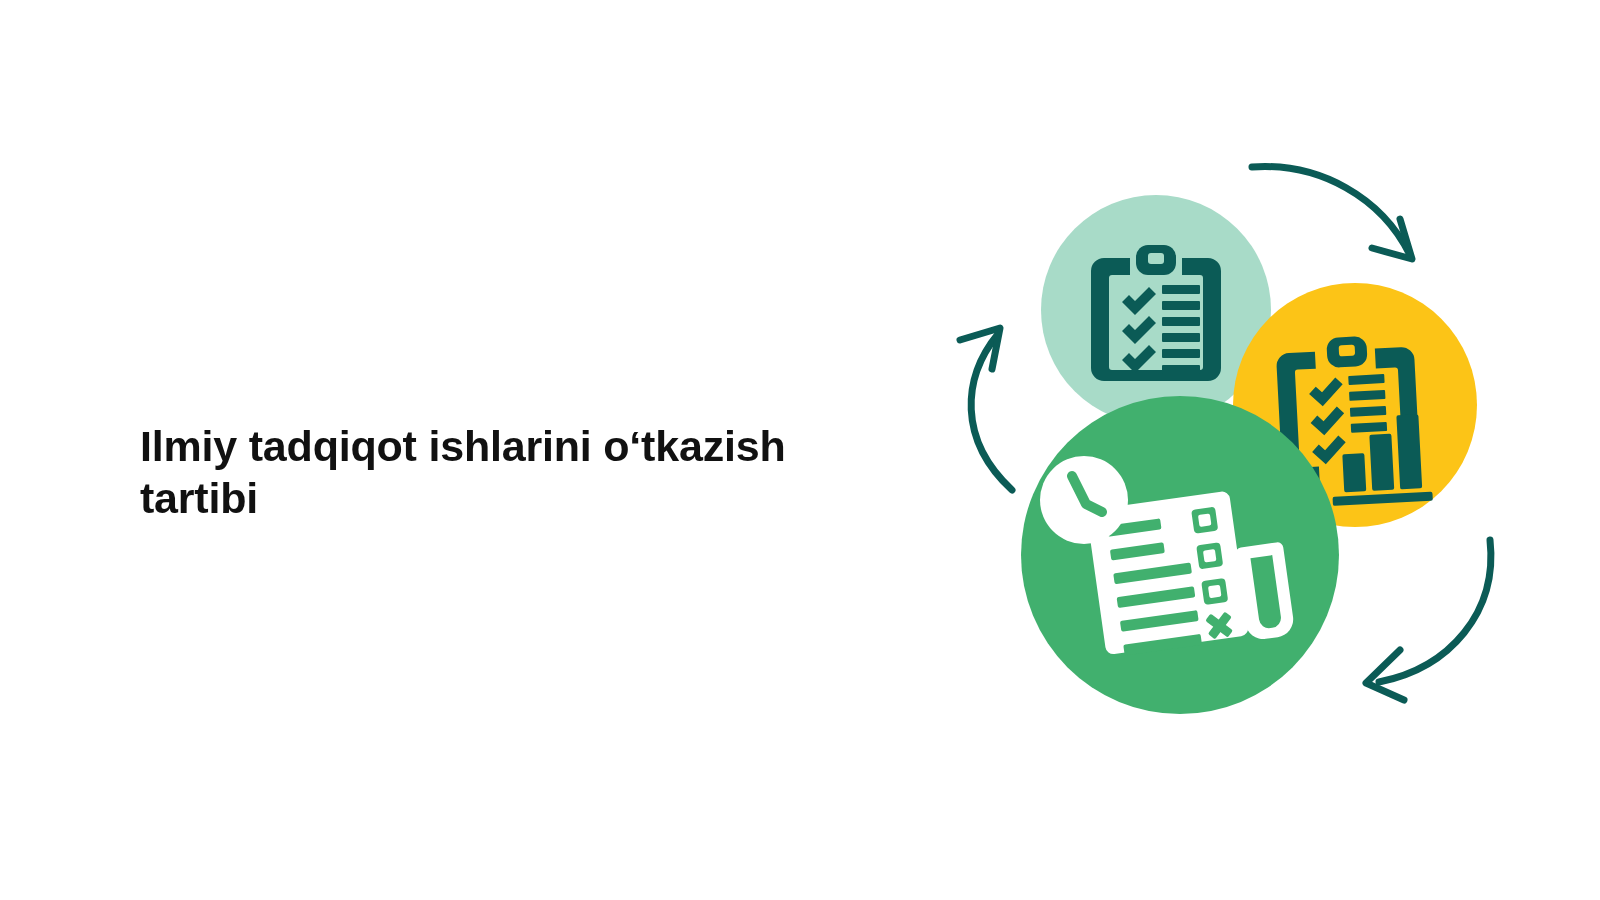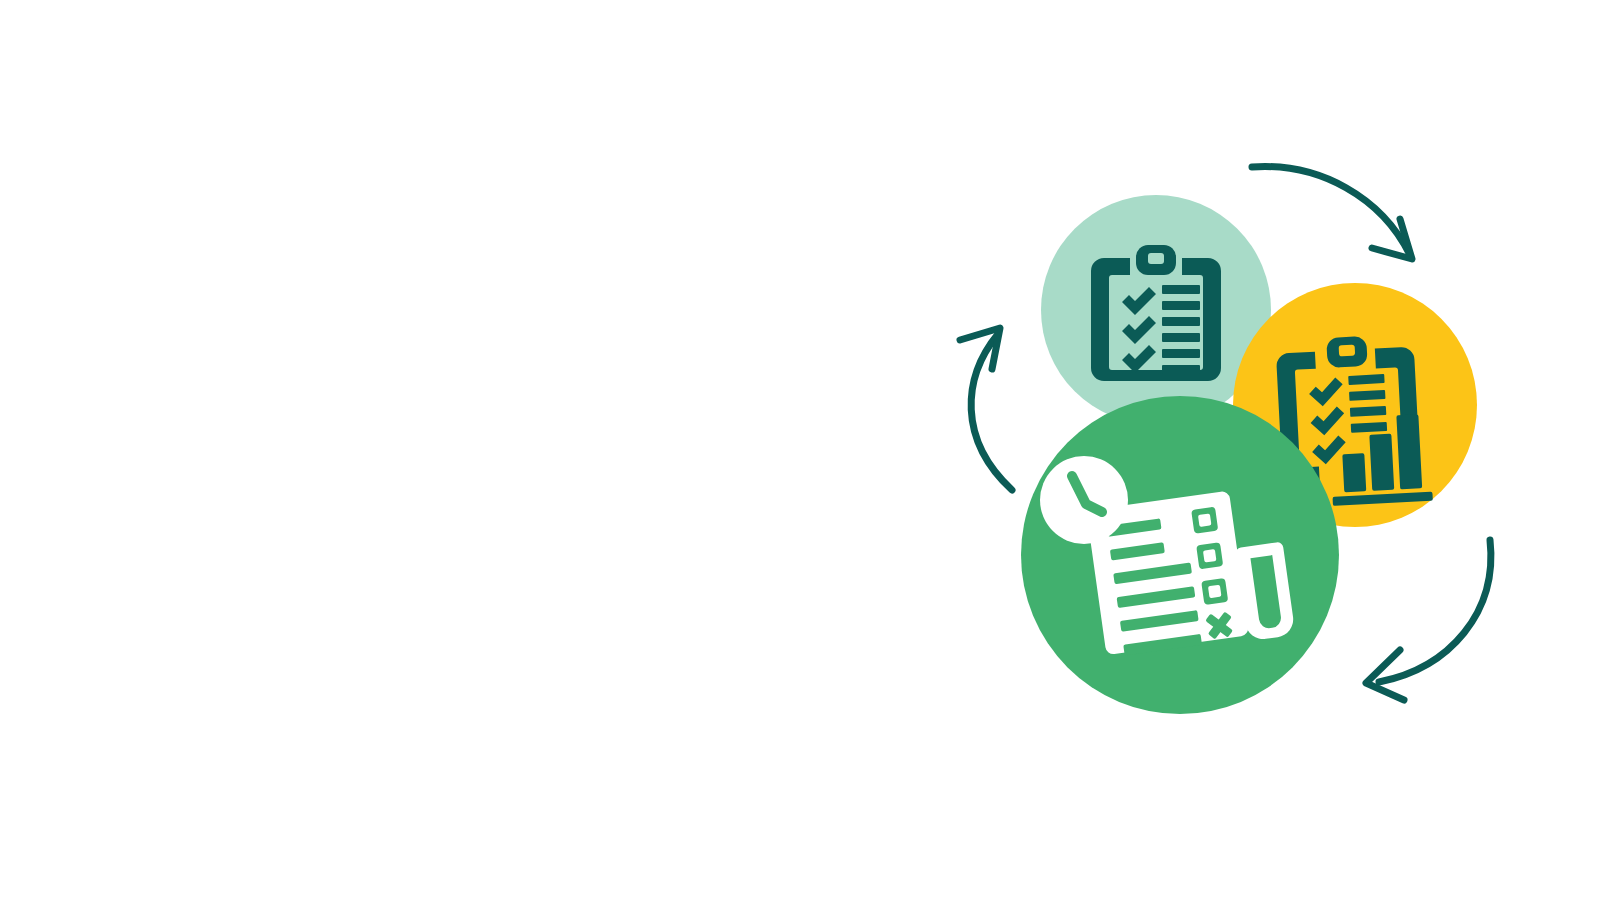--- a/index.html
+++ b/index.html
@@ -56,20 +56,24 @@
     width: 600px;
     height: 620px;
     overflow: visible;
   }
 </style>
 </head>
 <body>
 
 <div class="slide">
 
+  <div class="text-block">
+    <h1 class="slide-title">Ilmiy tadqiqot ishlarini o‘tkazish
+tartibi</h1>
+  </div>
 
   <div class="illustration">
     <svg viewBox="0 0 600 620" xmlns="http://www.w3.org/2000/svg" aria-hidden="true">
 
       <g>
         <path d="M 322 47 C 390 42 452 78 480 135" fill="none" stroke="#0B5B56" stroke-width="7" stroke-linecap="round"></path>
         <path d="M 442 128 L 482 139 L 470 99" fill="none" stroke="#0B5B56" stroke-width="7" stroke-linecap="round" stroke-linejoin="round"></path>
       </g>
 
       <g>

